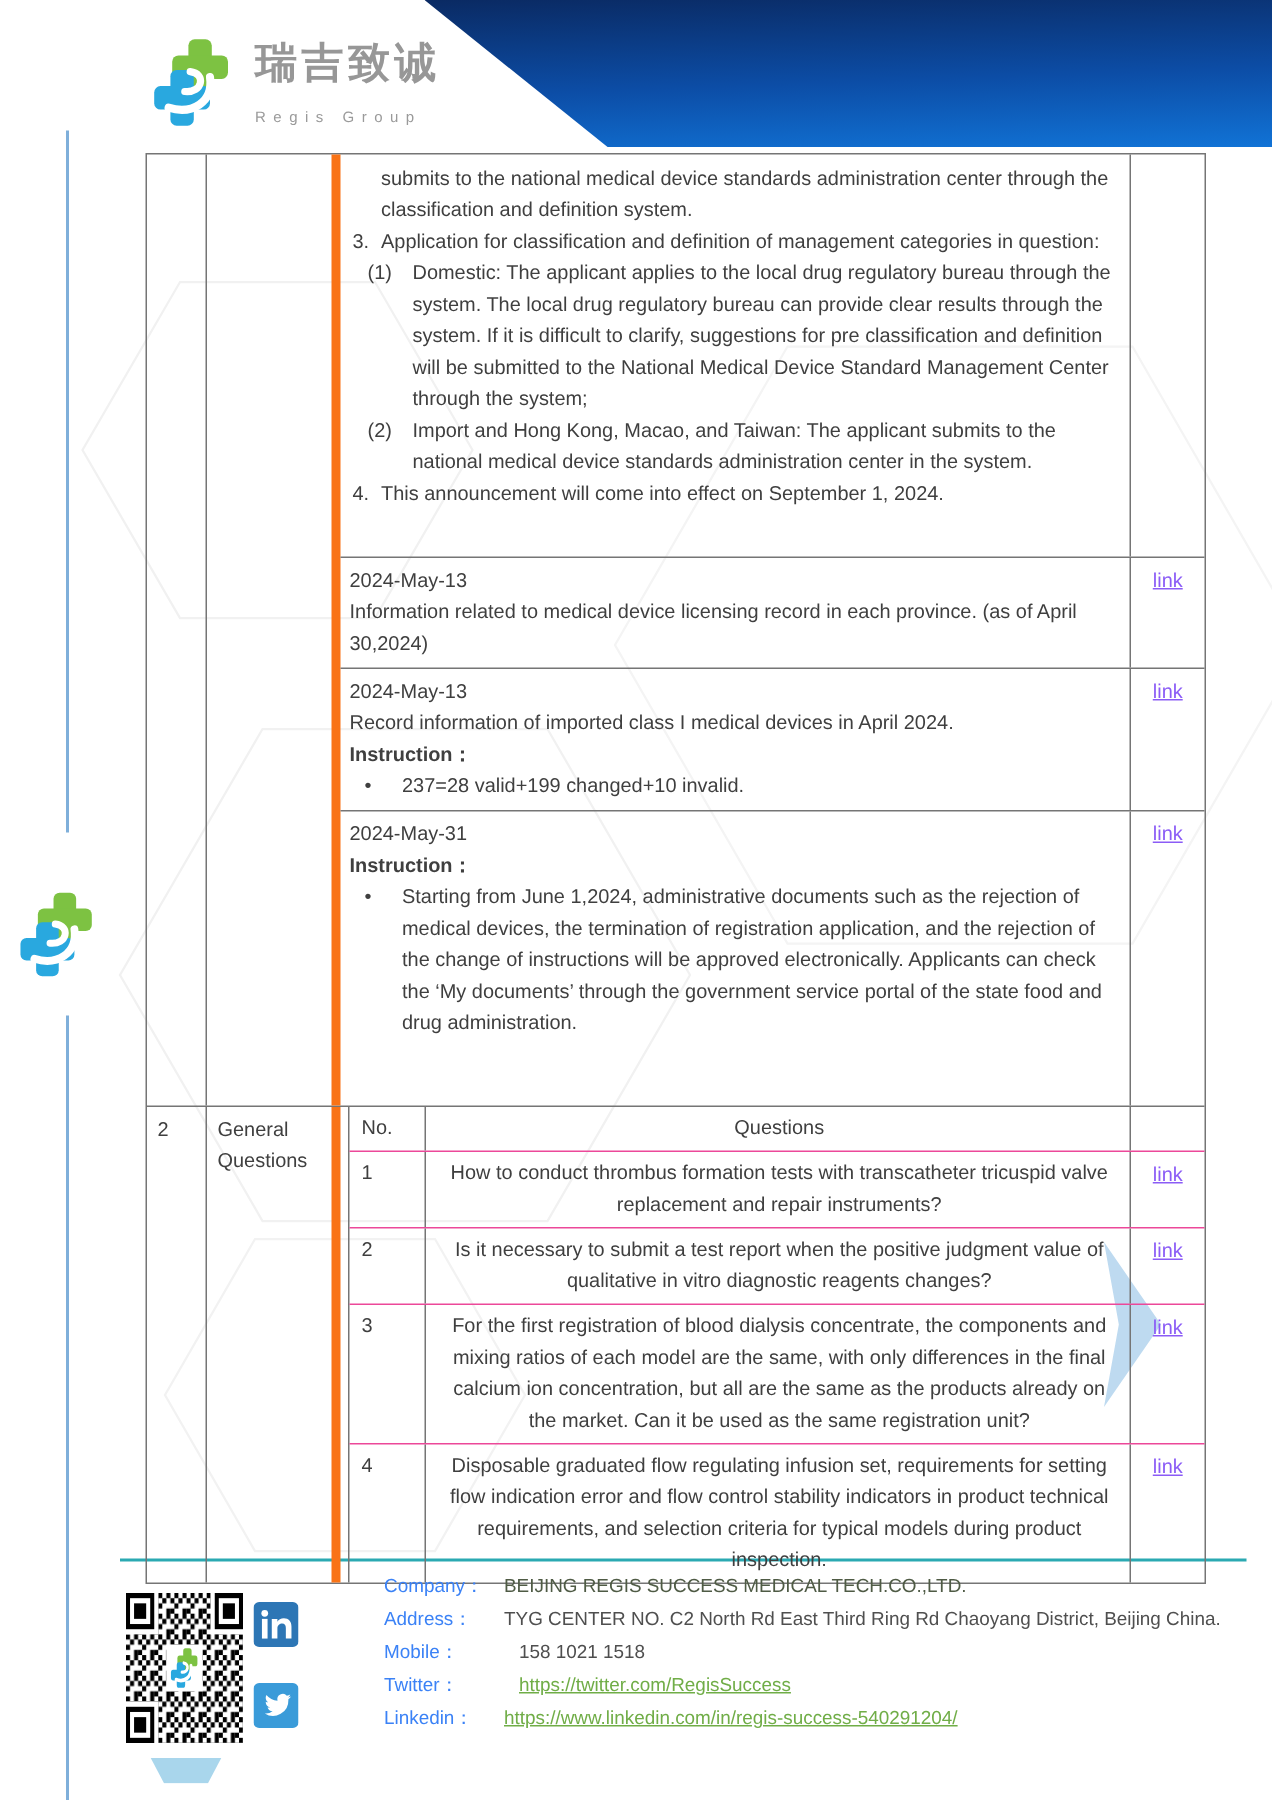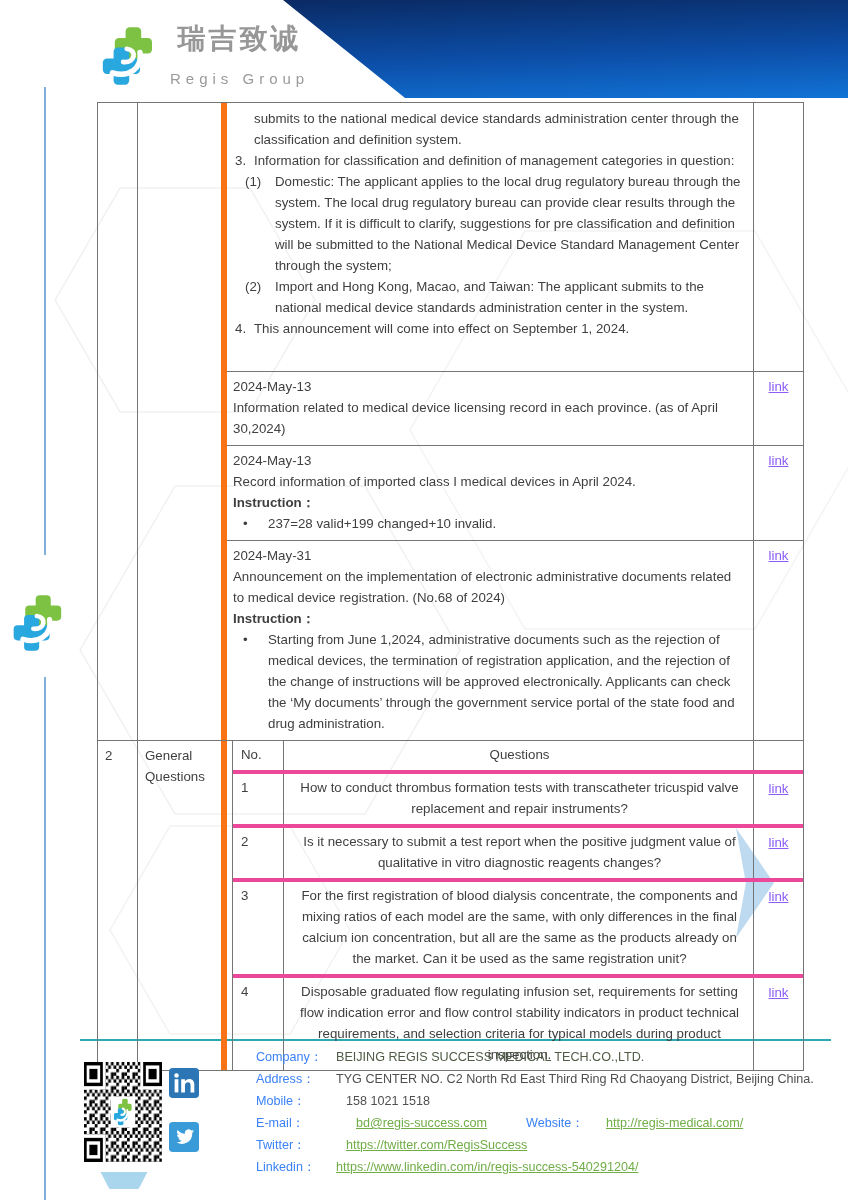--- a/index.html
+++ b/index.html
@@ -14,21 +14,21 @@
   .vline.seg1{top:87px;height:468px;}
   .vline.seg2{top:677px;height:523px;}
   .chevron{position:absolute;left:736px;top:828px;width:38px;height:110px;z-index:1;
            background:#b7d6ee;opacity:.9;
            clip-path:polygon(0 0,100% 50%,0 100%,26% 50%);}
   .teal-line{position:absolute;left:80px;top:1039px;width:751px;height:2px;background:#2ba9b2;z-index:2;}
   
   .brand{position:absolute;left:98px;top:24px;display:flex;align-items:center;gap:12px;z-index:2;}
   .brand-icon{width:60px;height:62px;}
   .brand-cn{font-size:28px;font-weight:bold;color:#979797;letter-spacing:3px;line-height:30px;text-align:center;}
-  .brand-en{font-size:15px;color:#9a9a9a;letter-spacing:5px;margin-top:16px;}
+  .brand-en{font-size:10px;color:#9a9a9a;letter-spacing:5px;margin-top:16px;}
   .side-logo{position:absolute;left:9px;top:591px;width:58px;height:64px;z-index:2;}
   
   .tbl{position:absolute;left:97px;top:102px;width:705px;z-index:2;box-sizing:content-box;
        border:1px solid #757575;display:flex;flex-direction:column;
        color:#3f3f3f;font-size:13.3px;line-height:21px;}
   .orow{display:flex;}
   .orow.first{border-bottom:1px solid #757575;}
   .c1{flex:0 0 40px;border-right:1px solid #757575;padding:4px 0 0 7px;box-sizing:border-box;}
   .c2{flex:0 0 89px;border-right:6px solid #f97316;padding:4px 0 0 7px;box-sizing:border-box;}
   .cmain{flex:1;display:flex;flex-direction:column;min-width:0;}
@@ -47,21 +47,21 @@
   .li.lvlp .mk{flex:0 0 30px;}
   .li .tx{flex:1;min-width:0;}
   .instr{font-weight:bold;display:block;}
   .bullet{display:flex;padding-left:10px;}
   .bullet .bm{flex:0 0 25px;}
   .bullet .tx{flex:1;min-width:0;}
   
   .orow.sec2{min-height:295px;}
   .qwrap{flex:1;padding-left:5px;display:flex;min-width:0;}
   .qtbl{flex:1;border-left:1px solid #757575;display:flex;flex-direction:column;min-width:0;}
-  .qrow{display:flex;border-bottom:4px solid #ec4899;}
+  .qrow{display:flex;border-bottom:1px solid #ec4899;}
   .qrow.qlast{border-bottom:none;flex:1;}
   .qh{min-height:27px;} .q1{min-height:41px;} .q2{min-height:45px;} .q3{min-height:89px;}
   .qno{flex:0 0 51px;border-right:1px solid #757575;padding:3px 0 0 8px;box-sizing:border-box;}
   .qtext{flex:1;padding:3px 8px 5px 10px;min-width:0;text-align:center;}
   
   .qr{position:absolute;left:84px;top:1062px;width:78px;height:100px;z-index:2;}
   .qr-stand{position:absolute;left:96px;top:1172px;width:56px;height:17px;background:#a9d6ec;z-index:2;
             clip-path:polygon(8% 0,92% 0,76% 100%,24% 100%);}
   .sicon{position:absolute;left:169px;width:30px;height:30px;z-index:2;}
   .sicon.li-ic{top:1068px;} .sicon.tw-ic{top:1122px;}
@@ -125,21 +125,21 @@
     <div class="c2"></div>
     <div class="cmain">
 
       <div class="drow ra">
         <div class="cont-cell">
           <div class="li lvl0">
             <div class="tx">submits to the national medical device standards administration center through the classification and definition system.</div>
           </div>
           <div class="li lvln">
             <span class="mk">3.</span>
-            <div class="tx">Information for classification and definition of management categories in question:</div>
+            <div class="tx">Application for classification and definition of management categories in question:</div>
           </div>
           <div class="li lvlp">
             <span class="mk">(1)</span>
             <div class="tx">Domestic: The applicant applies to the local drug regulatory bureau through the system. The local drug regulatory bureau can provide clear results through the system. If it is difficult to clarify, suggestions for pre classification and definition will be submitted to the National Medical Device Standard Management Center through the system;</div>
           </div>
           <div class="li lvlp">
             <span class="mk">(2)</span>
             <div class="tx">Import and Hong Kong, Macao, and Taiwan: The applicant submits to the national medical device standards administration center in the system.</div>
           </div>
           <div class="li lvln">
@@ -171,21 +171,20 @@
           </div>
         </div>
         <div class="lcell">
           <span class="link">link</span>
         </div>
       </div>
 
       <div class="drow rd last">
         <div class="dtext">
           <div>2024-May-31</div>
-          <div>Announcement on the implementation of electronic administrative documents related to medical device registration. (No.68 of 2024)</div>
           <span class="instr">Instruction：</span>
           <div class="bullet">
             <span class="bm">•</span>
             <div class="tx">Starting from June 1,2024, administrative documents such as the rejection of medical devices, the termination of registration application, and the rejection of the change of instructions will be approved electronically. Applicants can check the ‘My documents’ through the government service portal of the state food and drug administration.</div>
           </div>
         </div>
         <div class="lcell">
           <span class="link">link</span>
         </div>
       </div>
@@ -295,26 +294,20 @@
   </div>
   <div class="frow">
     <span class="flabel">Address：</span>
     <span class="fval">TYG CENTER NO. C2 North Rd East Third Ring Rd Chaoyang District, Beijing China.</span>
   </div>
   <div class="frow">
     <span class="flabel">Mobile：</span>
     <span class="fval mob">158 1021 1518</span>
   </div>
   <div class="frow">
-    <span class="flabel">E-mail：</span>
-    <span class="flink email">bd@regis-success.com</span>
-    <span class="flabel">Website：</span>
-    <span class="flink">http://regis-medical.com/</span>
-  </div>
-  <div class="frow">
     <span class="flabel">Twitter：</span>
     <span class="flink tw">https://twitter.com/RegisSuccess</span>
   </div>
   <div class="frow">
     <span class="flabel">Linkedin：</span>
     <span class="flink lk">https://www.linkedin.com/in/regis-success-540291204/</span>
   </div>
 </div>
 
 </body></html>

